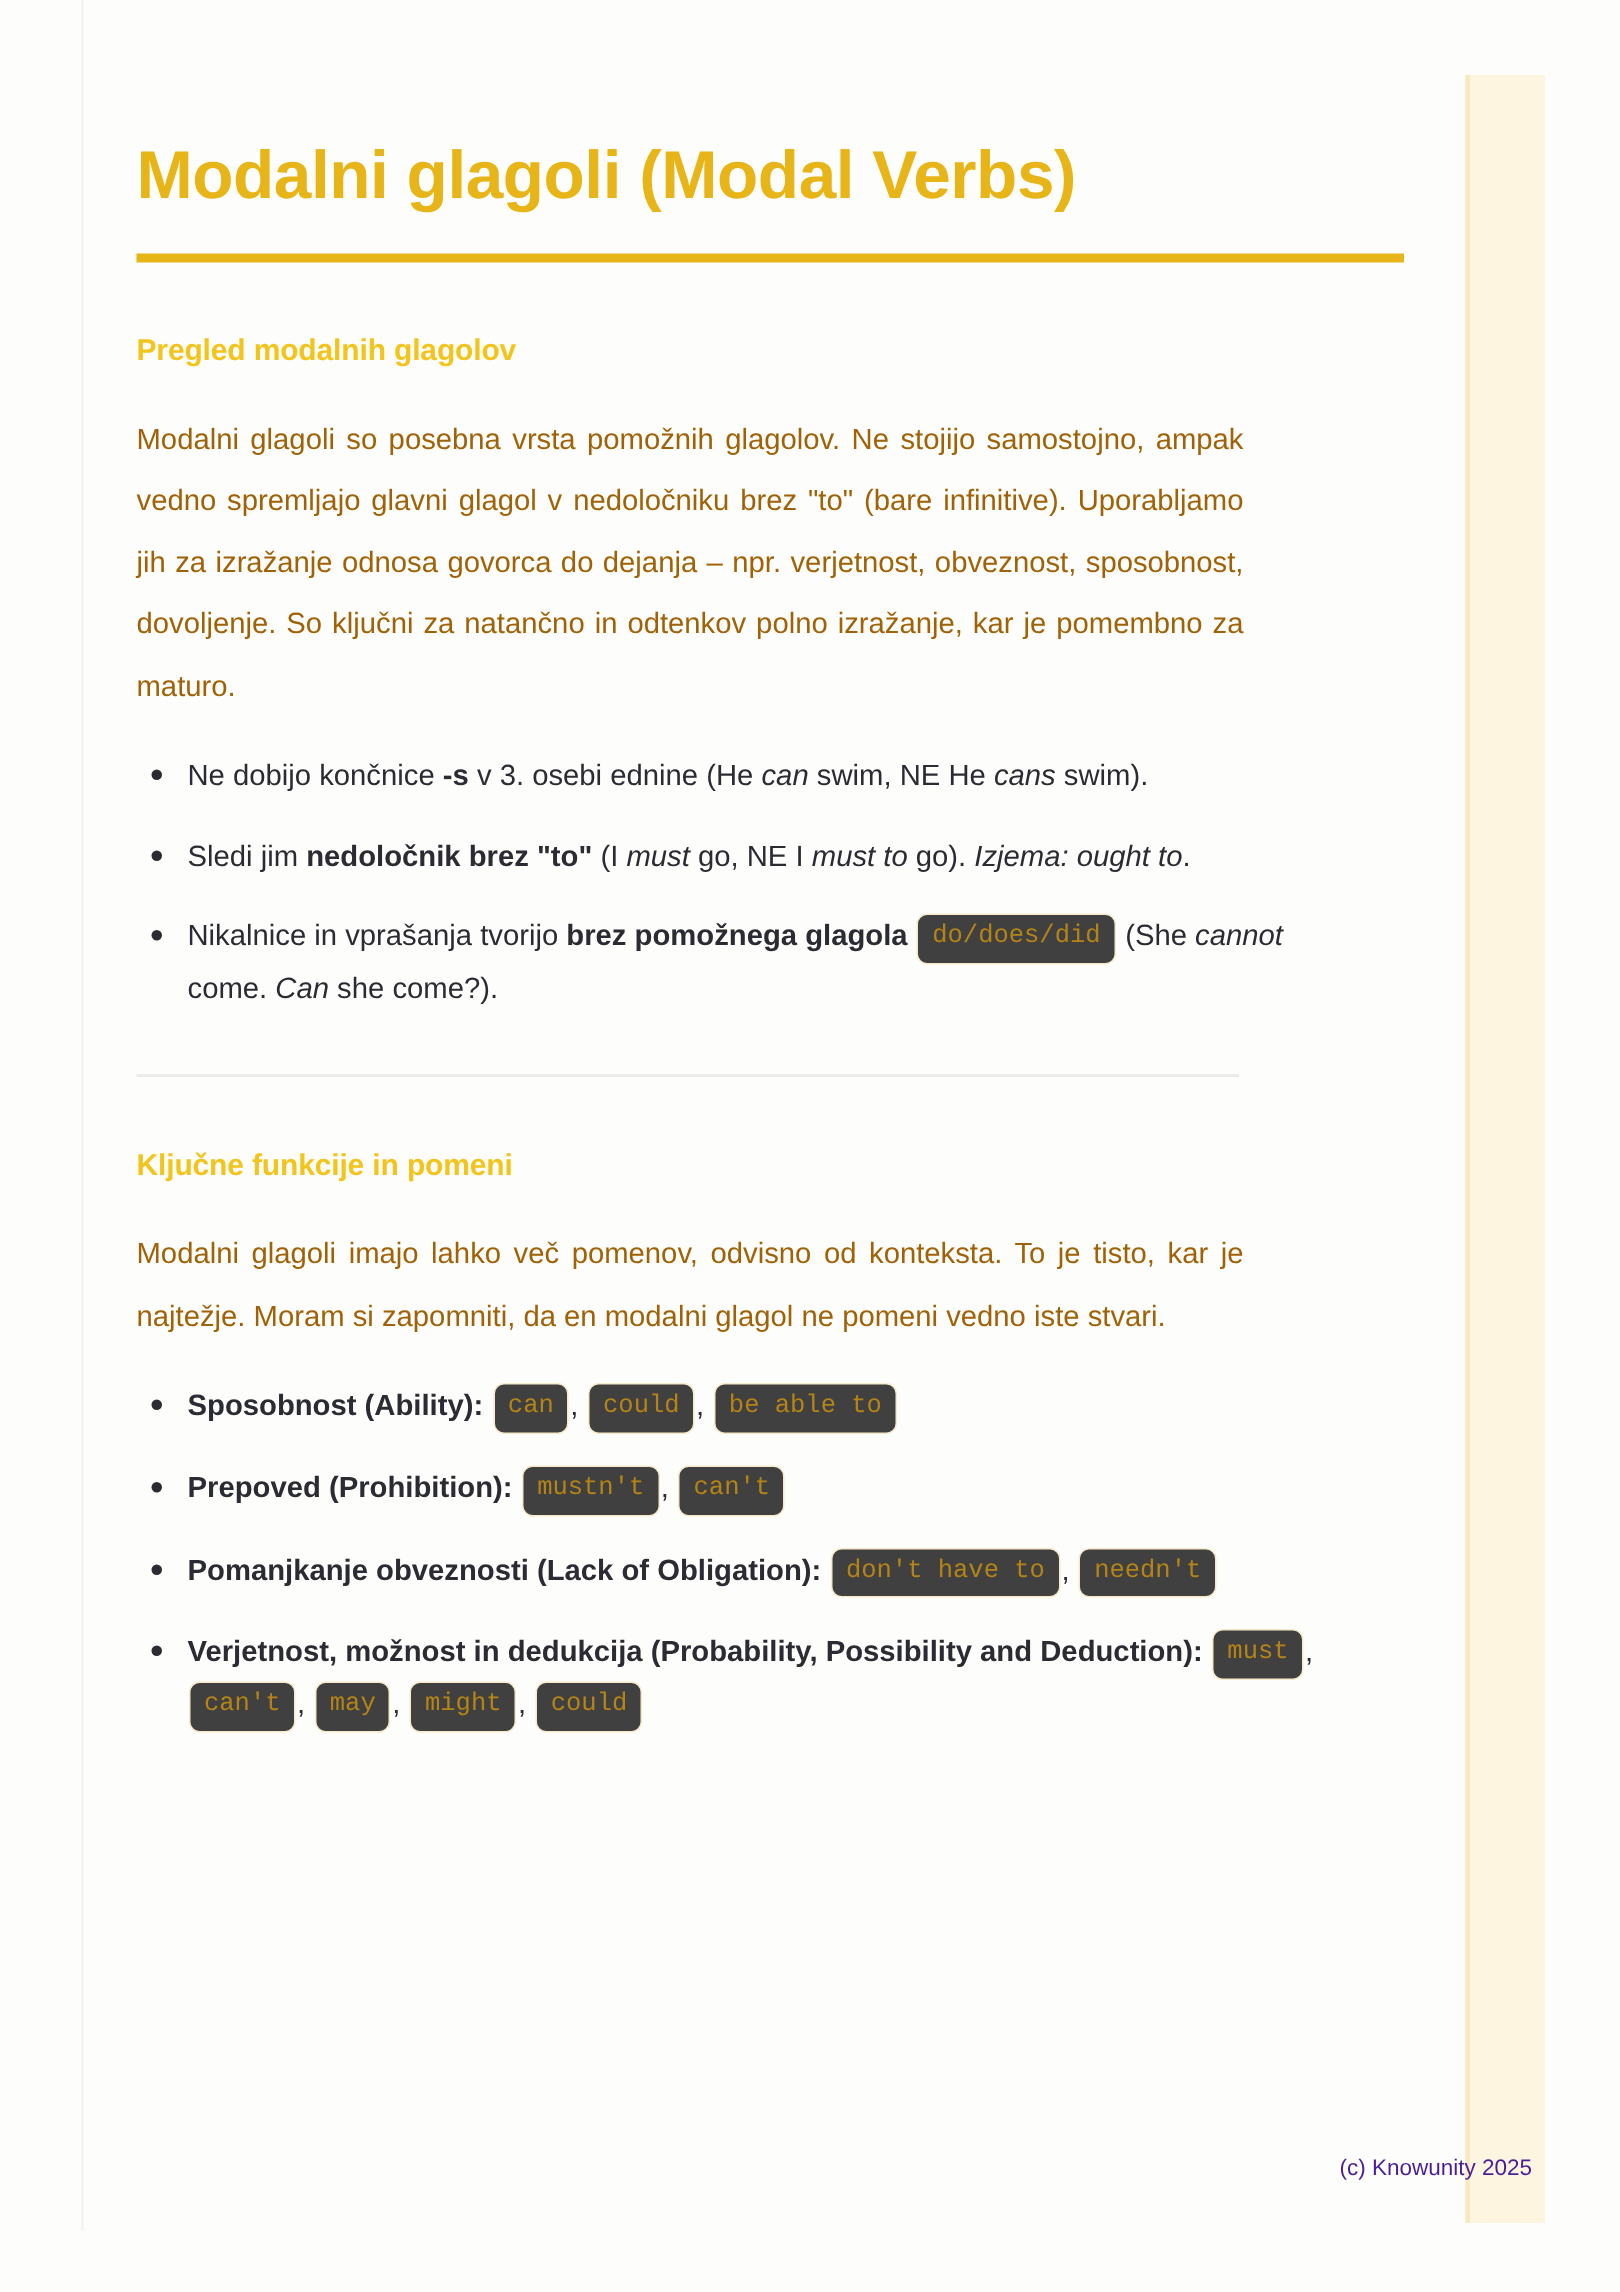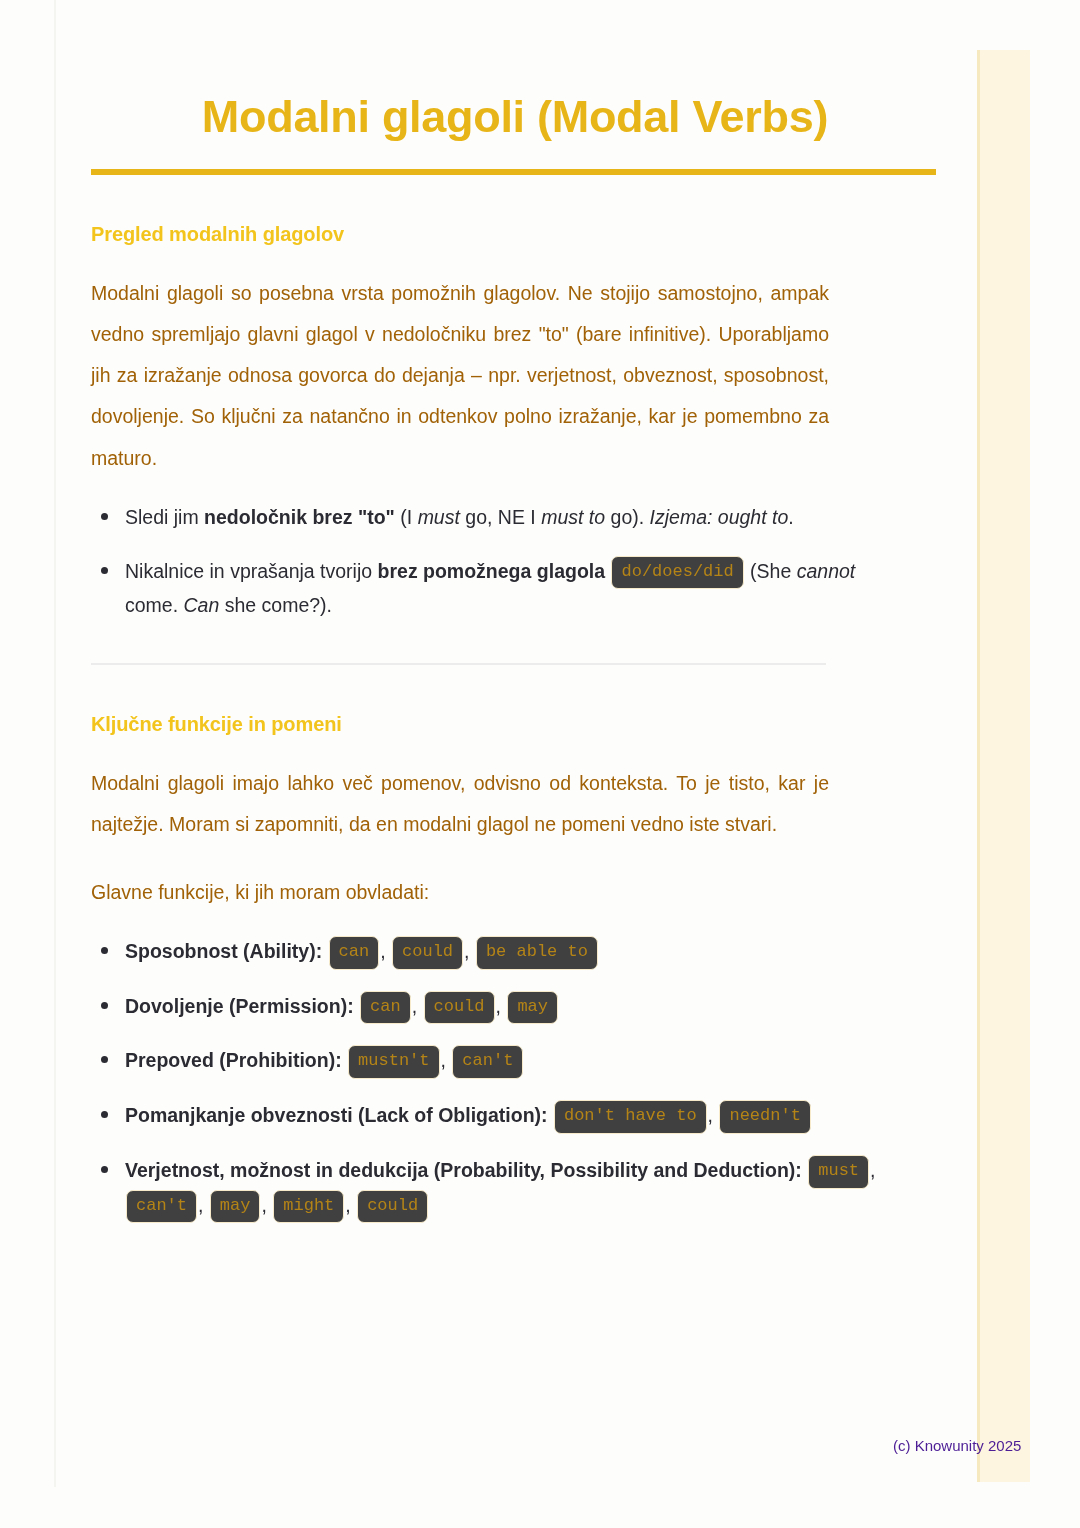--- a/index.html
+++ b/index.html
@@ -69,21 +69,20 @@
 
   h1.doc-title {
     margin: 0;
     padding-top: 88px;
     font-size: 45px;
     line-height: 1.30;
     font-weight: bold;
     color: #e8b519;
     letter-spacing: -0.3px;
     max-width: 848px;
-    text-align: center;
   }
 
   hr.title-rule {
     border: 0;
     margin: 22px 0 0 0;
     width: 845px;
     height: 6px;
     background: #e8b519;
   }
 
@@ -187,35 +186,34 @@
     </h1>
 
     <hr class="title-rule">
 
     <h2 class="section-title">Pregled modalnih glagolov</h2>
 
     <p class="body-text">Modalni glagoli so posebna vrsta pomožnih glagolov. Ne stojijo samostojno, ampak vedno spremljajo glavni glagol v nedoločniku brez "to" (bare infinitive). Uporabljamo jih za izražanje odnosa govorca do dejanja – npr. verjetnost, obveznost, sposobnost, dovoljenje. So ključni za natančno in odtenkov polno izražanje, kar je pomembno za maturo.</p>
 
 
     <ul class="bullets" id="overview-bullets">
+        <li><span>Ne dobijo končnice </span><strong>-s</strong><span> v 3. osebi ednine (He </span><em>can</em><span> swim, NE He </span><em>cans</em><span> swim).</span></li>
         <li><span>Sledi jim </span><strong>nedoločnik brez "to"</strong><span> (I </span><em>must</em><span> go, NE I </span><em>must to</em><span> go). </span><em>Izjema: ought to</em><span>.</span></li>
         <li><span>Nikalnice in vprašanja tvorijo </span><strong>brez pomožnega glagola</strong><span> </span><code class="chip">do/does/did</code><span> (She </span><em>cannot</em><span> come. </span><em>Can</em><span> she come?).</span></li>
       </ul>
 
     <hr class="section-divider">
 
     <h2 class="section-title">Ključne funkcije in pomeni</h2>
 
     <p class="body-text">Modalni glagoli imajo lahko več pomenov, odvisno od konteksta. To je tisto, kar je najtežje. Moram si zapomniti, da en modalni glagol ne pomeni vedno iste stvari.</p>
 
-    <p class="body-text lead-in">Glavne funkcije, ki jih moram obvladati:</p>
 
     <ul class="bullets func-list" id="function-bullets">
         <li><strong>Sposobnost (Ability):</strong> <code class="chip">can</code><span>, </span><code class="chip">could</code><span>, </span><code class="chip">be able to</code></li>
-        <li><strong>Dovoljenje (Permission):</strong> <code class="chip">can</code><span>, </span><code class="chip">could</code><span>, </span><code class="chip">may</code></li>
         <li><strong>Prepoved (Prohibition):</strong> <code class="chip">mustn't</code><span>, </span><code class="chip">can't</code></li>
         <li><strong>Pomanjkanje obveznosti (Lack of Obligation):</strong> <code class="chip">don't have to</code><span>, </span><code class="chip">needn't</code></li>
         <li><strong>Verjetnost, možnost in dedukcija (Probability, Possibility and Deduction):</strong> <code class="chip">must</code><span>, </span><code class="chip">can't</code><span>, </span><code class="chip">may</code><span>, </span><code class="chip">might</code><span>, </span><code class="chip">could</code></li>
       </ul>
 
   </div>
 
   <div class="watermark">(c) Knowunity 2025</div>
 </div>
 

